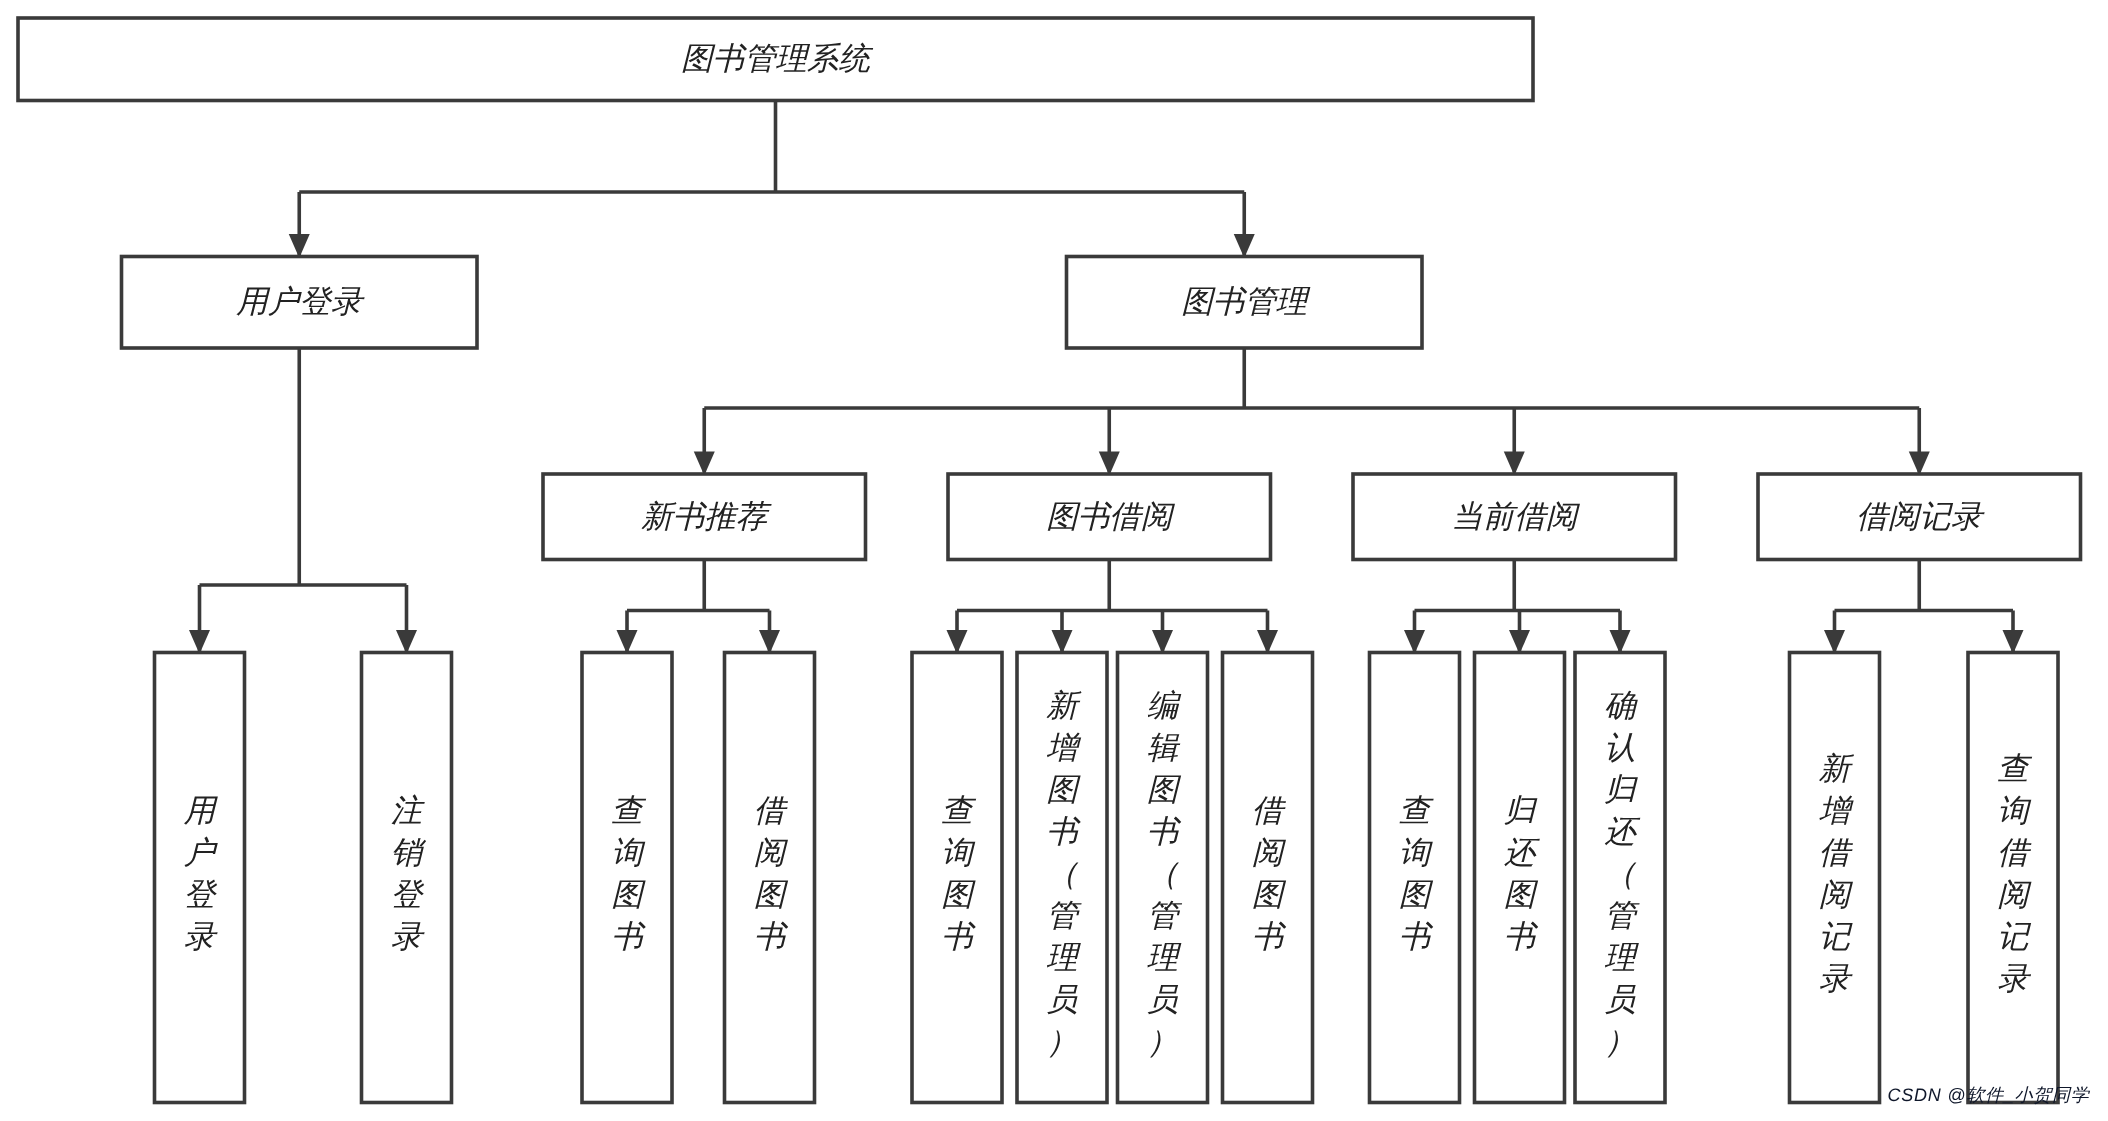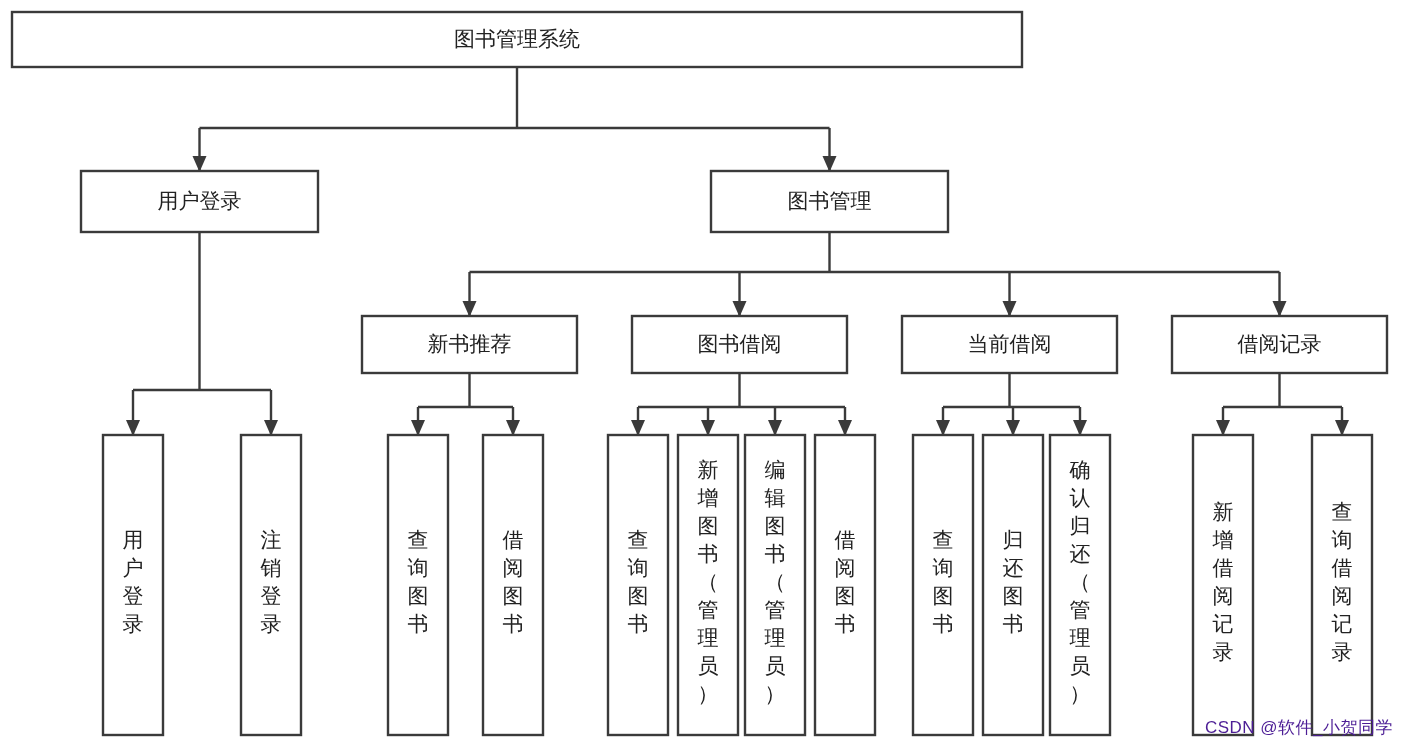--- a/index.html
+++ b/index.html
@@ -12,20 +12,21 @@
     height: 747px;
     font-family: "Liberation Sans", "DejaVu Sans", sans-serif;
     overflow: hidden;
     position: relative;
   }
   #diagram-root {
     position: absolute;
     left: 0; top: 0;
     width: 1405px;
     height: 747px;
+    font-style: italic;
   }
   svg.diagram {
     display: block;
     width: 1405px;
     height: 747px;
   }
   .node-box {
     fill: #ffffff;
     stroke: #3a3a3a;
     stroke-width: 2.4;
@@ -51,22 +52,22 @@
     font-family: "Liberation Sans", "DejaVu Sans", sans-serif;
     fill: #222222;
     font-size: 21px;
     text-anchor: middle;
   }
   .watermark {
     position: absolute;
     right: 12px;
     bottom: 8px;
     font-family: "Liberation Sans", "DejaVu Sans", sans-serif;
-    font-size: 17px;
-    color: #4c1d95;
+    font-size: 12px;
+    color: #0f172a;
     letter-spacing: 0.5px;
     white-space: nowrap;
     pointer-events: none;
   }
 </style>
 </head>
 <body>
 
 <div id="diagram-root">
   <svg class="diagram" viewBox="0 0 1405 747" xmlns="http://www.w3.org/2000/svg">

